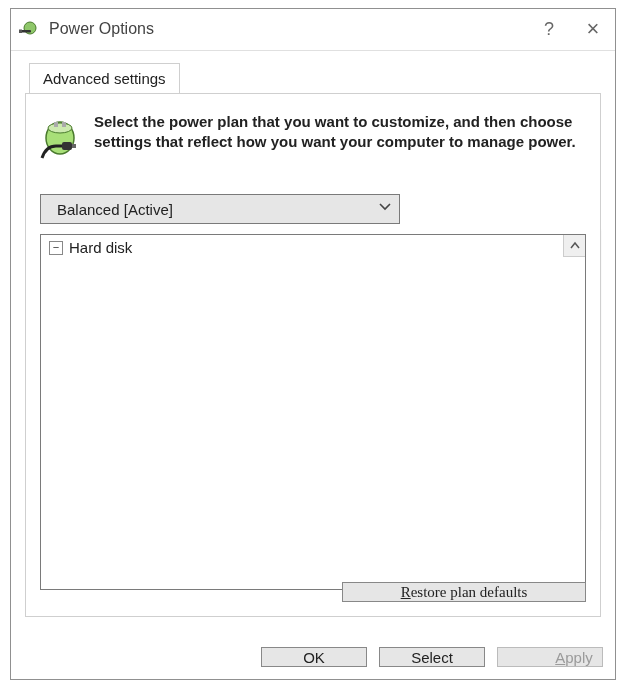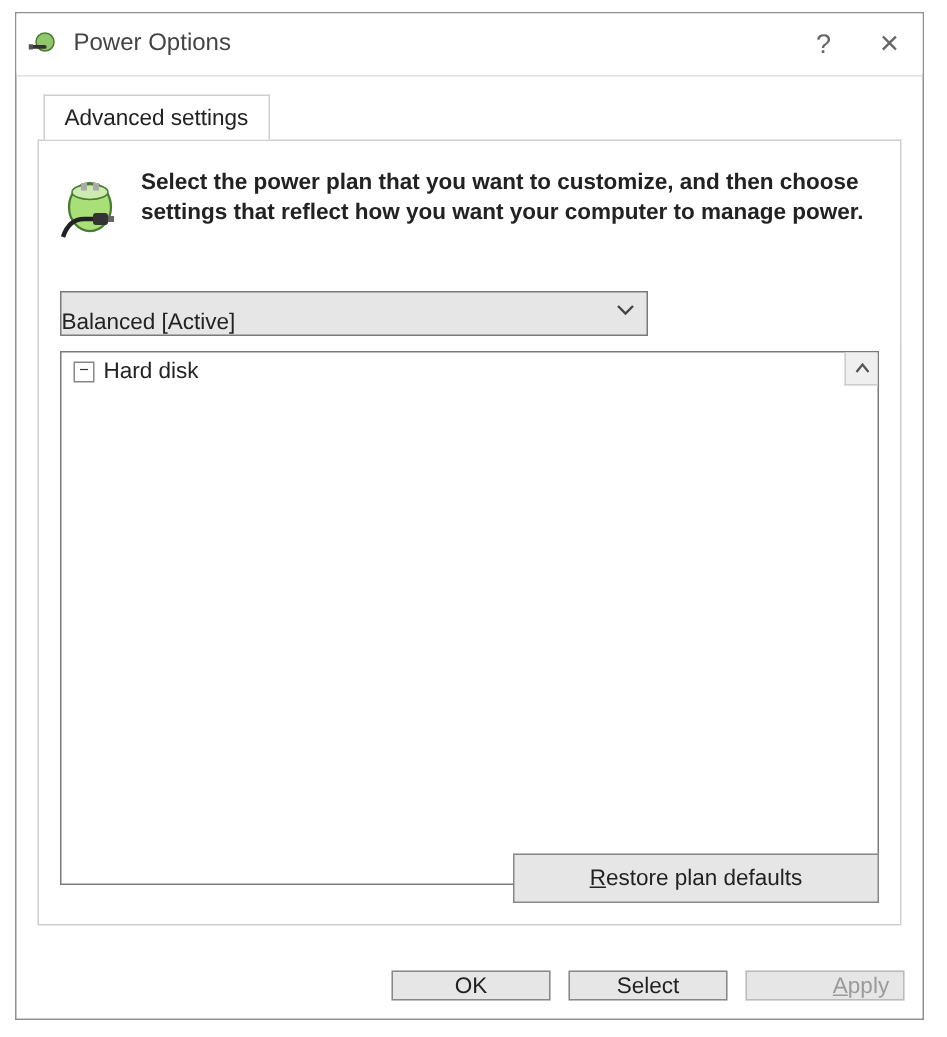--- a/index.html
+++ b/index.html
@@ -71,25 +71,25 @@
   }
   .battery-icon {
     position: absolute;
     left: 14px; top: 20px;
     width: 44px; height: 50px;
   }
 
   .plan-select {
     position: absolute;
     left: 14px; top: 100px;
-    width: 392px; height: 30px;
+    width: 360px; height: 30px;
     background: #e6e6e6;
     border: 1px solid #7a7a7a;
-    display: flex; align-items: flex-end;
-    padding-left: 0;
+    display: flex; align-items: center;
+    padding-left: 16px;
   }
   .plan-select .chev {
     position: absolute; right: 8px; top: 6px;
     color: #555;
   }
 
   .tree {
     position: absolute;
     left: 14px; right: 14px; top: 140px;
     border: 1px solid #7a7a7a;
@@ -113,25 +113,26 @@
     width: 22px; height: 22px;
     background: #efefef;
     border-left: 1px solid #ccc;
     border-bottom: 1px solid #ccc;
     display: flex; align-items: center; justify-content: center;
   }
 
   .restore-btn {
     position: absolute;
     right: 14px; bottom: 14px;
-    width: 244px; height: 33px;
+    width: 244px; height: 20px;
     background: #e6e6e6;
     border: 1px solid #888;
     display: flex; align-items: center; justify-content: center;
     font-size: 15px;
+    font-family: Liberation Serif, serif;
   }
 
   .bottom-buttons {
     position: absolute;
     right: 12px; bottom: 12px;
     display: flex; gap: 12px;
   }
   .dlg-button {
     width: 106px; height: 20px;
     background: #e6e6e6;

